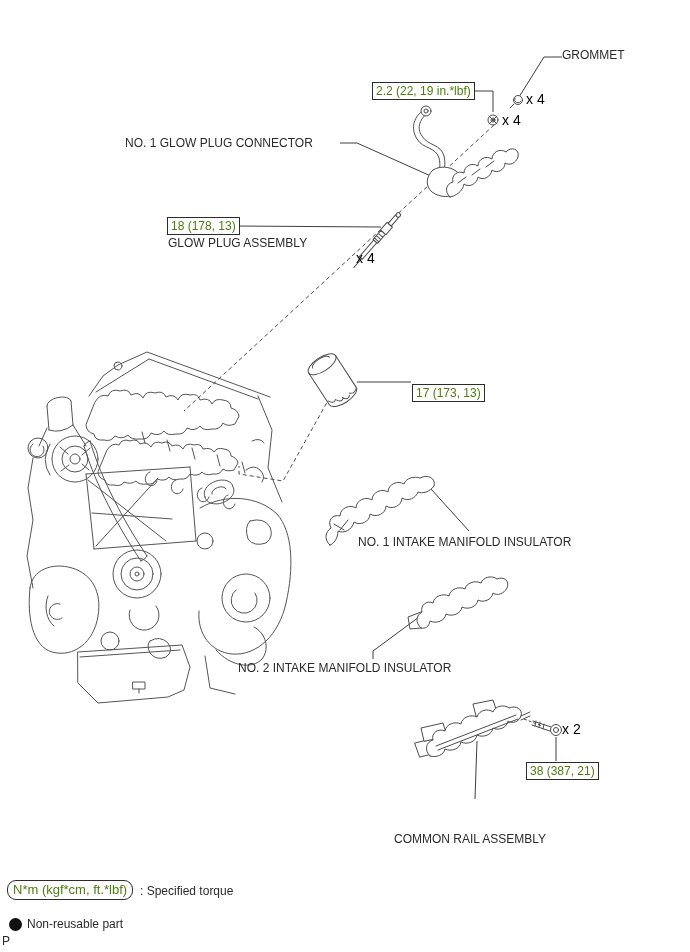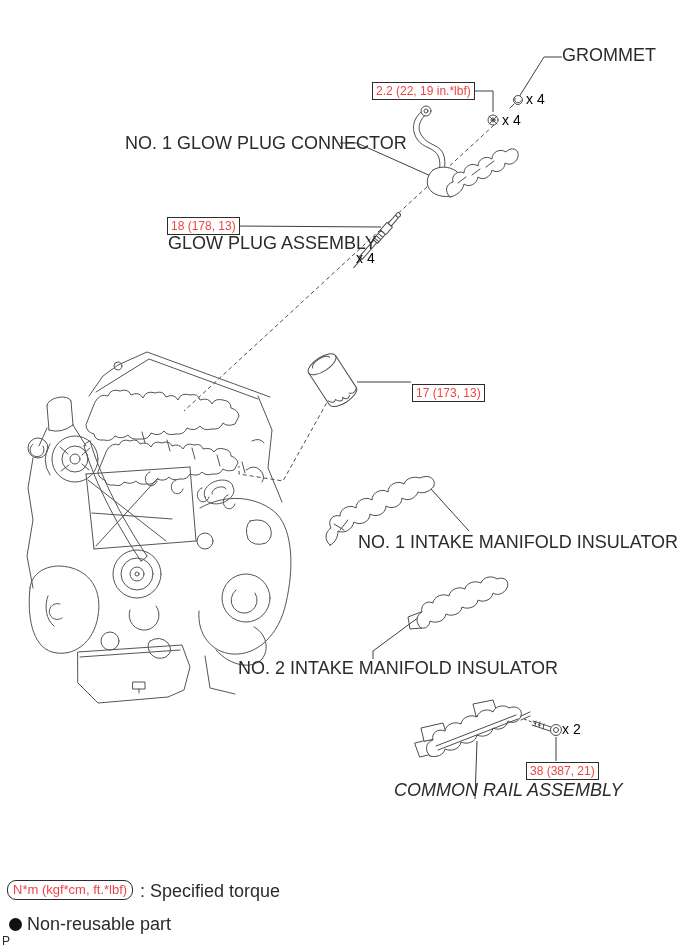--- a/index.html
+++ b/index.html
@@ -1,22 +1,22 @@
 <!DOCTYPE html>
 <html><head>
 <meta charset="utf-8">
 <style>
   html,body{margin:0;padding:0;background:#fff;}
   body{width:690px;height:952px;position:relative;font-family:"Liberation Sans",sans-serif;color:#2b2b2b;}
   #stage{position:absolute;inset:0;width:690px;height:952px;}
   svg#art{position:absolute;left:0;top:0;z-index:1;}
-  .lbl{position:absolute;z-index:2;font-size:18px;line-height:15px;white-space:nowrap;color:#2b2b2b;}
+  .lbl{position:absolute;z-index:2;font-size:12px;line-height:15px;white-space:nowrap;color:#2b2b2b;}
   .qty{position:absolute;z-index:2;font-size:14px;line-height:15px;white-space:nowrap;color:#000000;}
   .tbox{position:absolute;z-index:2;font-size:12px;line-height:14px;white-space:nowrap;
-        border:1px solid #2b2b2b;background:#fff;padding:1px 3px;color:#ef4444;}
+        border:1px solid #2b2b2b;background:#fff;padding:1px 3px;color:#4d7c0f;}
   .legend-box{font-size:13px;padding:2px 5px;border-radius:9px;}
   .bullet{position:absolute;z-index:2;width:13px;height:13px;border-radius:50%;background:#111;}
   .row{display:flex;align-items:center;gap:5px;}
   .row .bullet{position:static;flex:0 0 auto;}
   .pmark{position:absolute;z-index:2;font-size:12px;color:#2b2b2b;}
 </style>
 </head>
 <body>
 
 <div id="stage">
@@ -154,21 +154,21 @@
   <div class="qty" style="left:502px;top:113px;">x 4</div>
   <div class="lbl" style="left:125px;top:136px;">NO. 1 GLOW PLUG CONNECTOR</div>
   <div class="tbox" style="left:167px;top:217px;">18 (178, 13)</div>
   <div class="lbl" style="left:168px;top:236px;">GLOW PLUG ASSEMBLY</div>
   <div class="qty" style="left:356px;top:251px;">x 4</div>
   <div class="tbox" style="left:412px;top:384px;">17 (173, 13)</div>
   <div class="lbl" style="left:358px;top:535px;">NO. 1 INTAKE MANIFOLD INSULATOR</div>
   <div class="lbl" style="left:238px;top:661px;">NO. 2 INTAKE MANIFOLD INSULATOR</div>
   <div class="qty" style="left:562px;top:722px;">x 2</div>
   <div class="tbox" style="left:526px;top:762px;">38 (387, 21)</div>
-  <div class="lbl" style="left:394px;top:783px;font-style:italic;">COMMON RAIL ASSEMBLY</div>
+  <div class="lbl" style="left:394px;top:832px;">COMMON RAIL ASSEMBLY</div>
 
   <div class="tbox legend-box" style="left:7px;top:880px;">N*m (kgf*cm, ft.*lbf)</div>
   <div class="lbl" style="left:140px;top:884px;">: Specified torque</div>
   <div class="lbl row" style="left:9px;top:917px;">
     <span class="bullet"></span>
     <span>Non-reusable part</span>
   </div>
   <div class="pmark" style="left:2px;top:934px;">P</div>
 
 </div>

